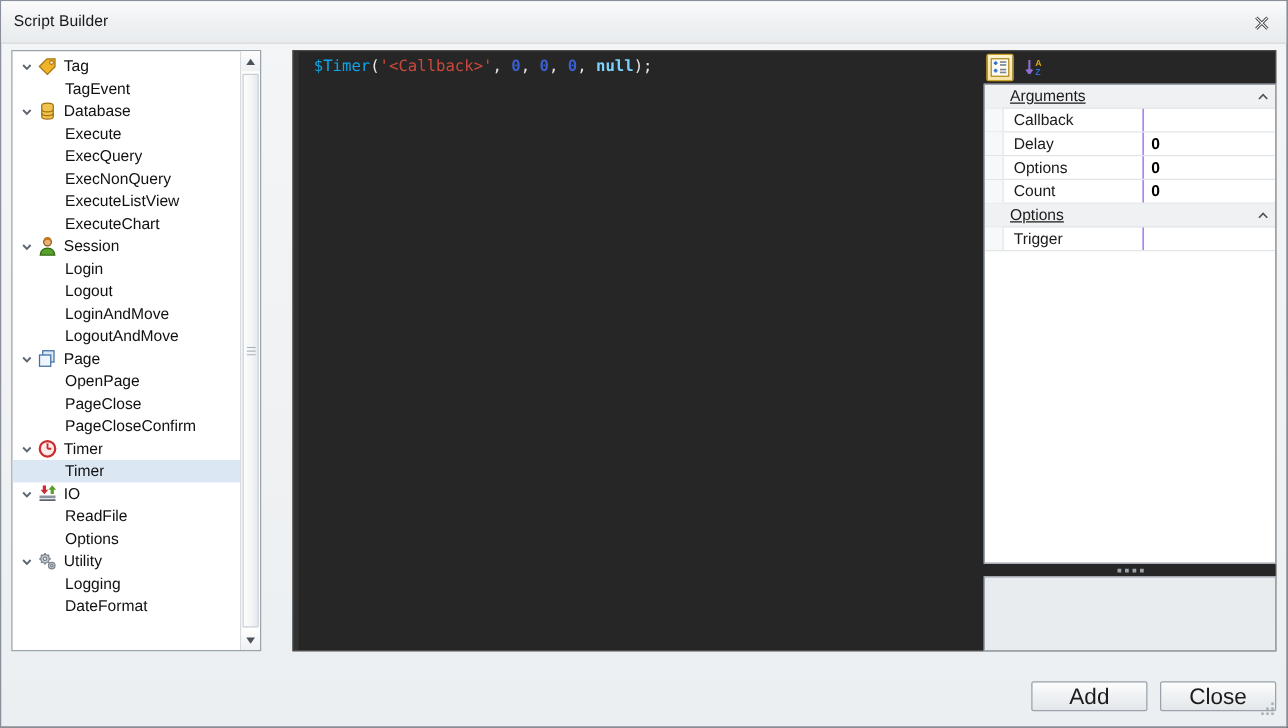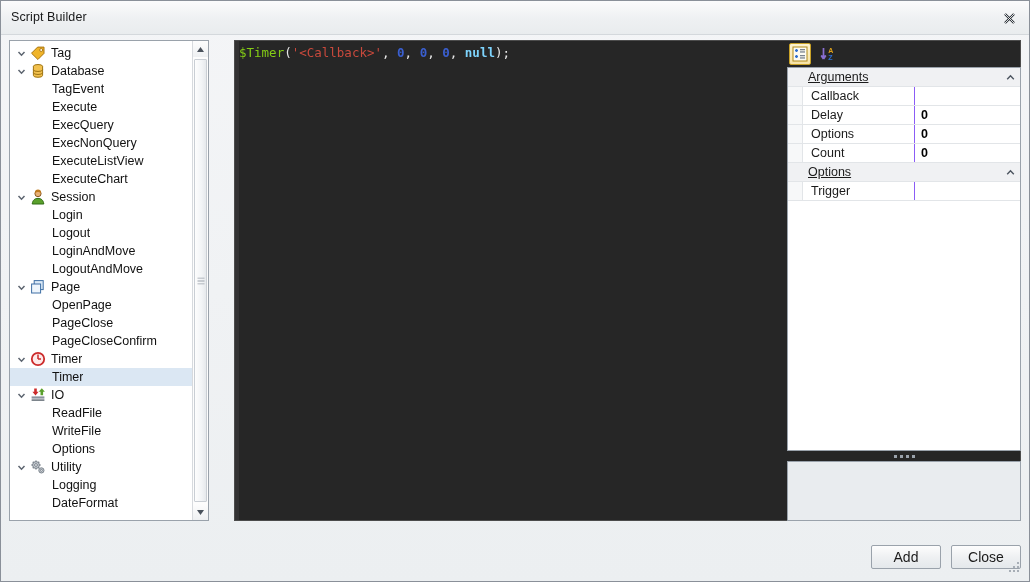--- a/index.html
+++ b/index.html
@@ -109,21 +109,21 @@
     overflow:hidden;
   }
   .gutter{
     position:absolute;left:0;top:0;bottom:0;width:4px;background:#333233;
   }
   .code{
     position:absolute;left:4px;top:4px;right:0;
     font-family:"DejaVu Sans Mono","Liberation Mono",monospace;
     font-size:12.5px;line-height:16px;white-space:pre;
   }
-  .t-fn{color:#84cc16;}
+  .t-fn{color:#0ea5e9;margin-left:12px;}
   .t-punc{color:#e8e8e8;}
   .t-str{color:#c9493c;}
   .t-num{color:#3a5fd0;font-weight:bold;}
   .t-kw{color:#7dd3fc;font-weight:bold;}
   
   .rightpane{
     position:absolute;right:8px;top:5px;width:234px;height:481px;
     display:flex;flex-direction:column;
   }
   .ptoolbar{
@@ -171,24 +171,24 @@
   .descbox{
     height:60px;flex:0 0 60px;
     background:#e9ecef;border:1px solid #9aa2ab;box-sizing:border-box;
   }
   
   .footer{
     position:absolute;left:8px;right:8px;bottom:8px;height:32px;
     display:flex;align-items:center;justify-content:flex-end;gap:10px;
   }
   .btn{
-    width:70px;height:24px;
+    width:93px;height:24px;
     background:linear-gradient(#fdfdfd,#eef0f2 52%,#e4e8eb);
     border:1px solid #9aa2ab;border-radius:2px;box-sizing:border-box;
-    font-size:14px;color:#1b1b1b;cursor:pointer;
+    font-size:18px;color:#1b1b1b;cursor:pointer;
     display:flex;align-items:center;justify-content:center;
     font-family:"Liberation Sans","DejaVu Sans",sans-serif;
   }
   .gripcorner{
     position:absolute;right:2px;bottom:1px;width:12px;height:12px;
   }
   .gripcorner i{position:absolute;width:2px;height:2px;background:#a7aeb6;}
 </style>
 </head>
 <body>
@@ -218,37 +218,37 @@
                 </svg>
               </span>
               <span class="ico">
                 <svg width="16" height="16" viewBox="0 0 16 16">
                   <path d="M1.5 8.2 L7.6 2.1 L14 2.1 L14 8.4 L7.9 14.5 Z" fill="#f0b429" stroke="#a97410" stroke-width="1"></path>
                   <circle cx="11.2" cy="5" r="1.5" fill="#fff7e0" stroke="#a97410" stroke-width=".9"></circle>
                 </svg>
               </span>
               <span class="lbl">Tag</span>
             </div>
+            <div class="node child">
+              <span class="lbl">TagEvent</span>
+            </div>
             <div class="node">
               <span class="chev">
                 <svg width="9" height="9" viewBox="0 0 9 9">
                   <path d="M1.5 3 L4.5 6.2 L7.5 3" stroke="#5d6570" stroke-width="1.5" fill="none"></path>
                 </svg>
               </span>
               <span class="ico">
                 <svg width="16" height="16" viewBox="0 0 16 16">
                   <ellipse cx="8" cy="3.4" rx="4.6" ry="1.9" fill="#f2c14e" stroke="#9e7413"></ellipse>
                   <path d="M3.4 3.4 v9 a4.6 1.9 0 0 0 9.2 0 v-9" fill="#f2c14e" stroke="#9e7413"></path>
                   <path d="M3.4 6.6 a4.6 1.9 0 0 0 9.2 0 M3.4 9.6 a4.6 1.9 0 0 0 9.2 0" fill="none" stroke="#9e7413"></path>
                 </svg>
               </span>
               <span class="lbl">Database</span>
-            </div>
-            <div class="node child">
-              <span class="lbl">TagEvent</span>
             </div>
             <div class="node child">
               <span class="lbl">Execute</span>
             </div>
             <div class="node child">
               <span class="lbl">ExecQuery</span>
             </div>
             <div class="node child">
               <span class="lbl">ExecNonQuery</span>
             </div>
@@ -336,23 +336,20 @@
                   <path d="M4.2 1.4 h2.6 v3.4 h1.8 L5.5 8.4 L2.4 4.8 h1.8 z" fill="#cc2b2b"></path>
                   <path d="M10.5 8.2 h2.6 v-3.4 h1.8 L11.8 1.2 L8.7 4.8 h1.8 z" fill="#5aa02c"></path>
                   <rect x="1.6" y="9.4" width="12.8" height="2.2" fill="#8b949e"></rect>
                   <rect x="1.6" y="12.4" width="12.8" height="1.4" fill="#5d666f"></rect>
                 </svg>
               </span>
               <span class="lbl">IO</span>
             </div>
             <div class="node child">
               <span class="lbl">ReadFile</span>
-            </div>
-            <div class="node child">
-              <span class="lbl">WriteFile</span>
             </div>
             <div class="node child">
               <span class="lbl">Options</span>
             </div>
             <div class="node">
               <span class="chev">
                 <svg width="9" height="9" viewBox="0 0 9 9">
                   <path d="M1.5 3 L4.5 6.2 L7.5 3" stroke="#5d6570" stroke-width="1.5" fill="none"></path>
                 </svg>
               </span>

